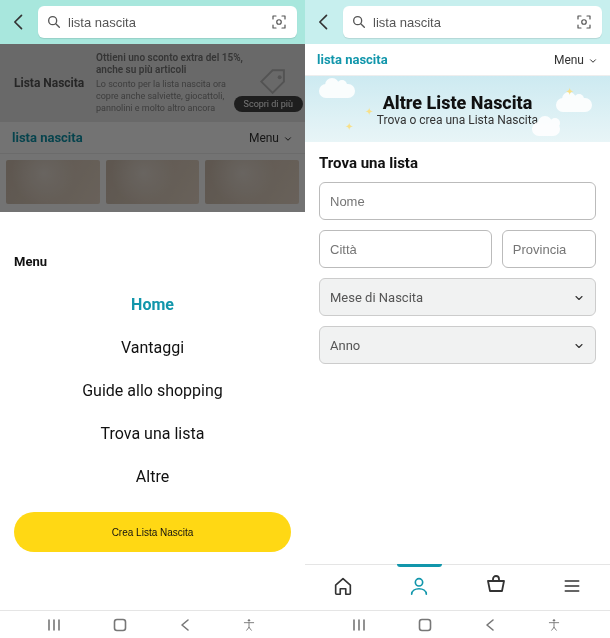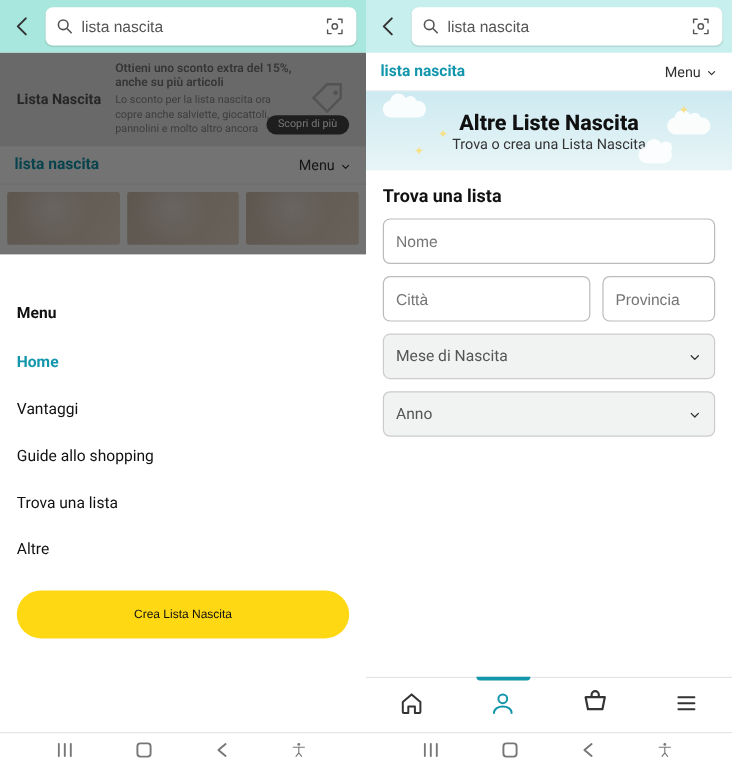--- a/index.html
+++ b/index.html
@@ -19,33 +19,33 @@
   .secondbar { height: 32px; display: flex; align-items: center; justify-content: space-between; padding: 0 12px; background: #fff; border-bottom: 1px solid #eee; }
   .secondbar .brand { color: #1196AB; font-weight: 700; font-size: 13px; }
   .secondbar .menu { font-size: 12px; color: #333; display: flex; align-items: center; gap: 4px; }
 
   
   .dim-wrap { position: relative; flex: 1; }
   .promo { background: #e9e9e9; padding: 10px 14px; font-size: 10px; color: #777; display: flex; align-items: center; gap: 10px; position: relative; height: 78px; }
   .promo-title { font-weight: 700; color: #555; font-size: 12px; width: 72px; }
   .promo-text { font-size: 9px; line-height: 12px; color: #888; flex: 1; }
   .promo-text .bold { font-size: 10px; font-weight: 600; color: #777; display: block; margin-bottom: 2px; }
-  .promo-btn { position: absolute; right: 14px; bottom: 10px; background: #444; color: #fff; font-size: 9px; padding: 3px 10px; border-radius: 10px; }
+  .promo-btn { position: absolute; right: 2px; bottom: 10px; background: #444; color: #fff; font-size: 9px; padding: 3px 10px; border-radius: 10px; }
   .promo-icon { opacity: .5; }
   .photos { display: flex; gap: 6px; padding: 6px; height: 56px; background: #fff; }
   .photo { flex: 1; background: linear-gradient(120deg, #d0c0b0, #e8d8c8); border-radius: 2px; position: relative; overflow: hidden; }
   .photo::after { content:""; position:absolute; inset:0; background: radial-gradient(circle at 40% 30%, rgba(255,255,255,.4), transparent 50%); }
 
   .dim-overlay { position: absolute; left: 0; right: 0; top: 0; height: 168px; background: rgba(0,0,0,.55); pointer-events: none; }
 
   
   .panel-close { position: absolute; top: 176px; right: 10px; color: #fff; font-size: 22px; line-height: 1; z-index: 5; }
   .menu-panel { position: absolute; left: 0; right: 0; top: 200px; bottom: 36px; background: #fff; padding: 2px 14px 14px; }
   .menu-title { font-size: 13px; font-weight: 700; color: #111; margin: 8px 0 14px; }
-  .menu-item { font-size: 13px; color: #111; padding: 12px 0; cursor: pointer; }
+  .menu-item { font-size: 16px; color: #111; padding: 12px 0; cursor: pointer; text-align: center; }
   .menu-item.active { color: #1196AB; font-weight: 700; }
   .cta { margin-top: 14px; width: 100%; height: 40px; border: none; border-radius: 20px; background: #ffd814; font-size: 10px; color: #111; cursor: pointer; font-weight: 500; }
 
   
   .hero { background: linear-gradient(180deg, #cdeaf1 0%, #e8f5f7 100%); height: 66px; position: relative; display: flex; flex-direction: column; align-items: center; justify-content: center; overflow: hidden; }
   .hero h1 { font-size: 18px; font-weight: 800; color: #111; }
   .hero p { font-size: 12px; color: #333; }
   .cloud { position: absolute; background:#fff; border-radius: 12px; width: 36px; height: 14px; opacity: .9; }
   .cloud::before, .cloud::after { content:""; position:absolute; background:#fff; border-radius:50%; }
   .cloud::before { width:14px; height:14px; top:-6px; left:6px; }

